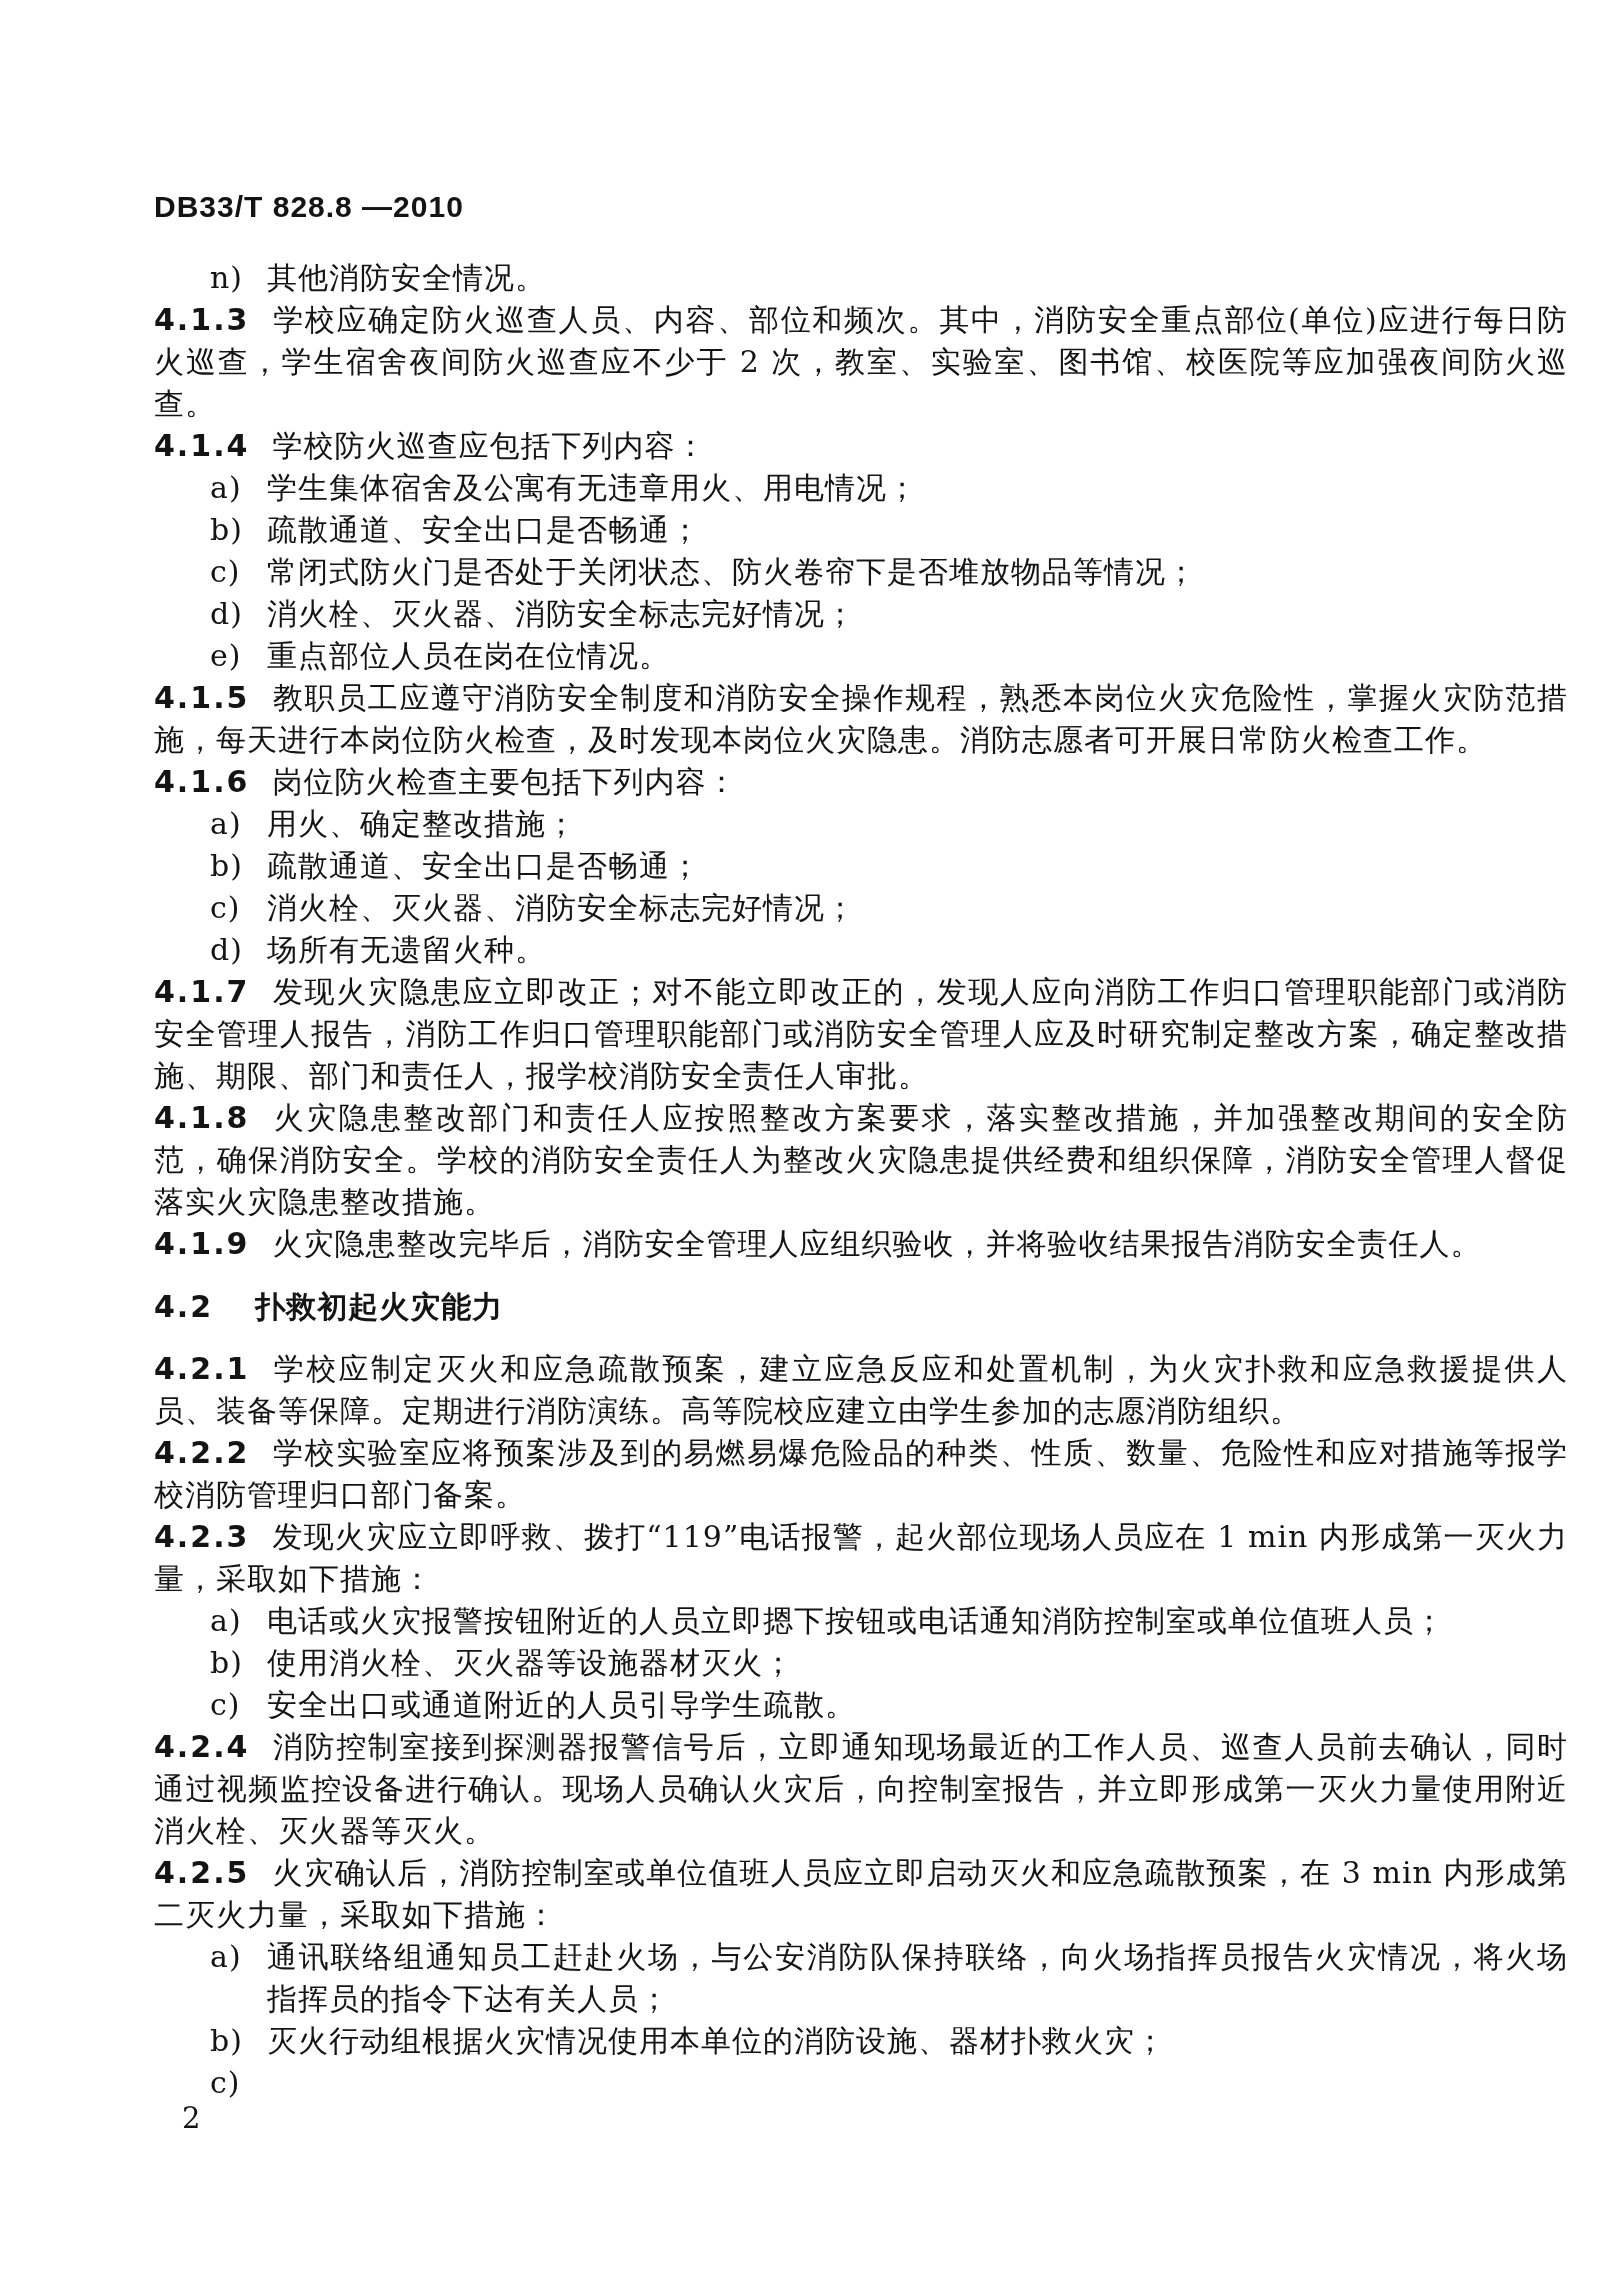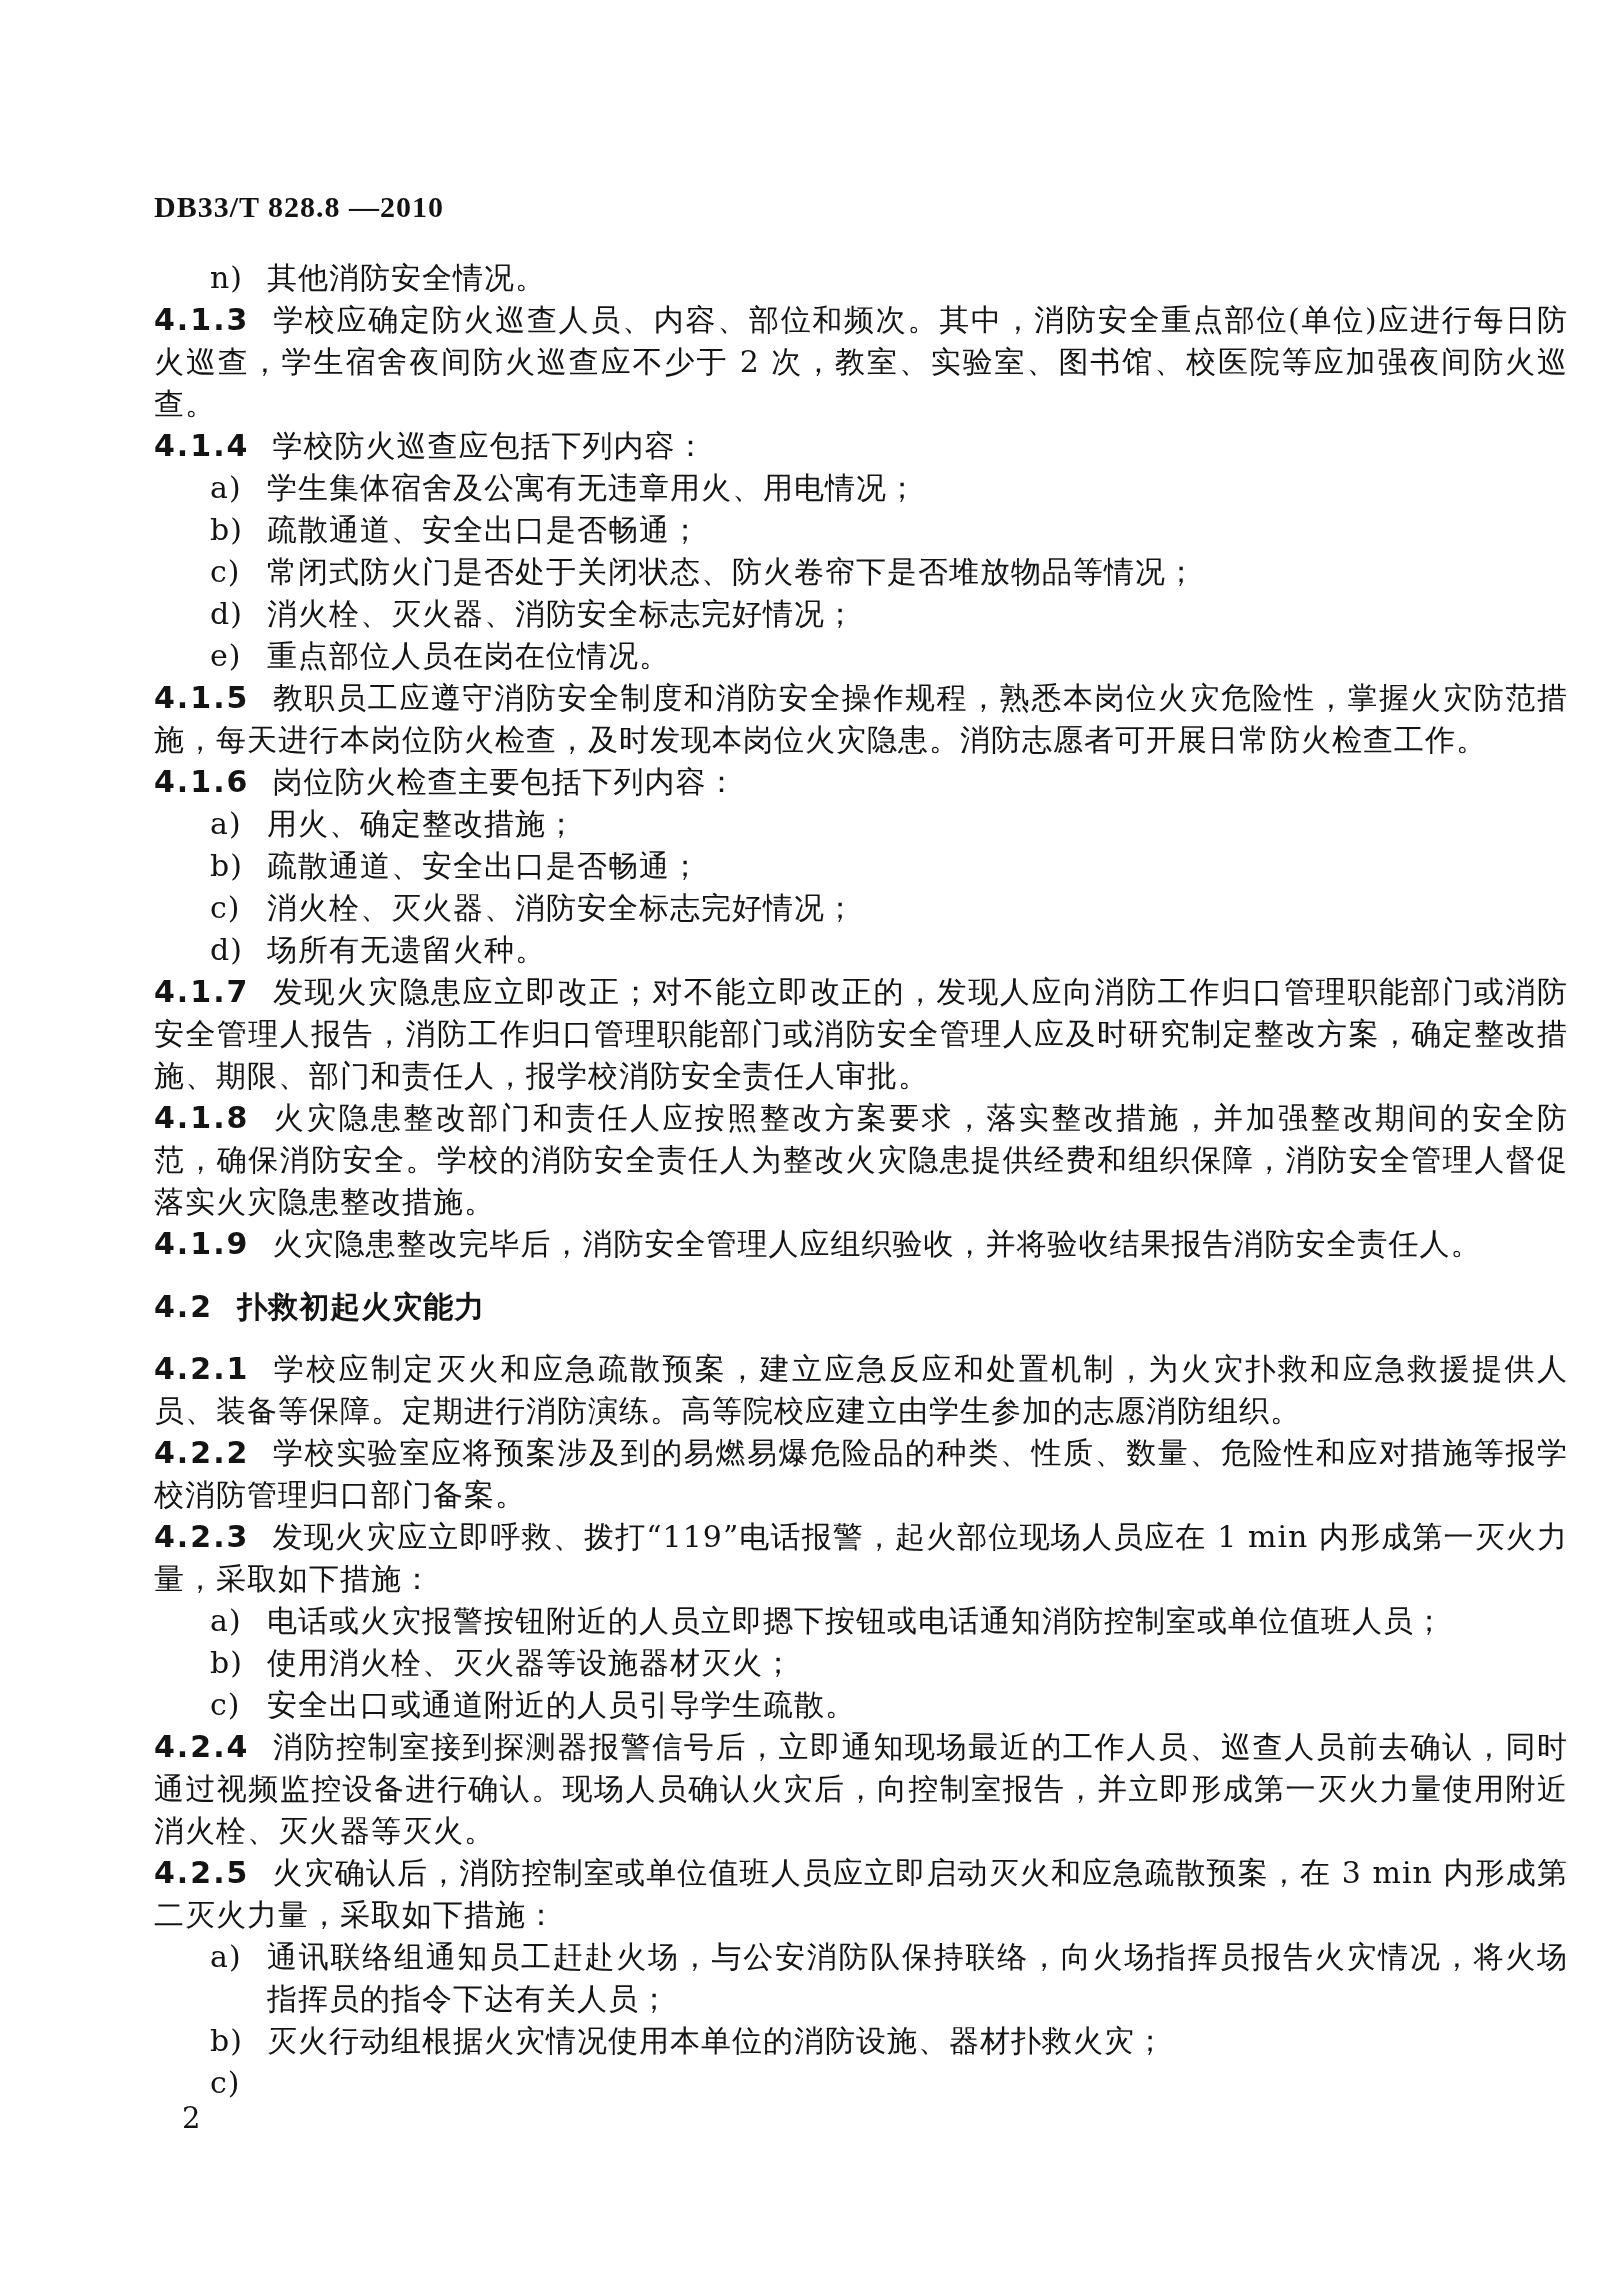--- a/index.html
+++ b/index.html
@@ -9,21 +9,21 @@
     height:2293px;
     background:#ffffff;
     color:#141414;
     font-family:"DejaVu Serif","Liberation Serif",serif;
     overflow:hidden;
   }
   .doc-header{
     position:absolute;
     left:154px;
     top:190px;
-    font-family:Liberation Serif, serif;
+    font-family:Liberation Sans, sans-serif;
     font-weight:700;
     font-size:30px;
     letter-spacing:1px;
     white-space:nowrap;
   }
   .doc-body{
     position:absolute;
     left:154px;
     top:257px;
     width:1414px;
@@ -48,21 +48,21 @@
     left:56px;
     top:0;
   }
   .heading{
     margin:20.6px 0 20.6px 0 !important;
     font-family:"DejaVu Sans","Liberation Sans",sans-serif;
     font-weight:700;
   }
   .heading .num{
     letter-spacing:2px;
-    margin-right:24px;
+    margin-right:42px;
   }
   .page-number{
     position:absolute;
     left:182px;
     top:2101px;
     font-size:29px;
   }
 </style>
 </head>
 <body>

